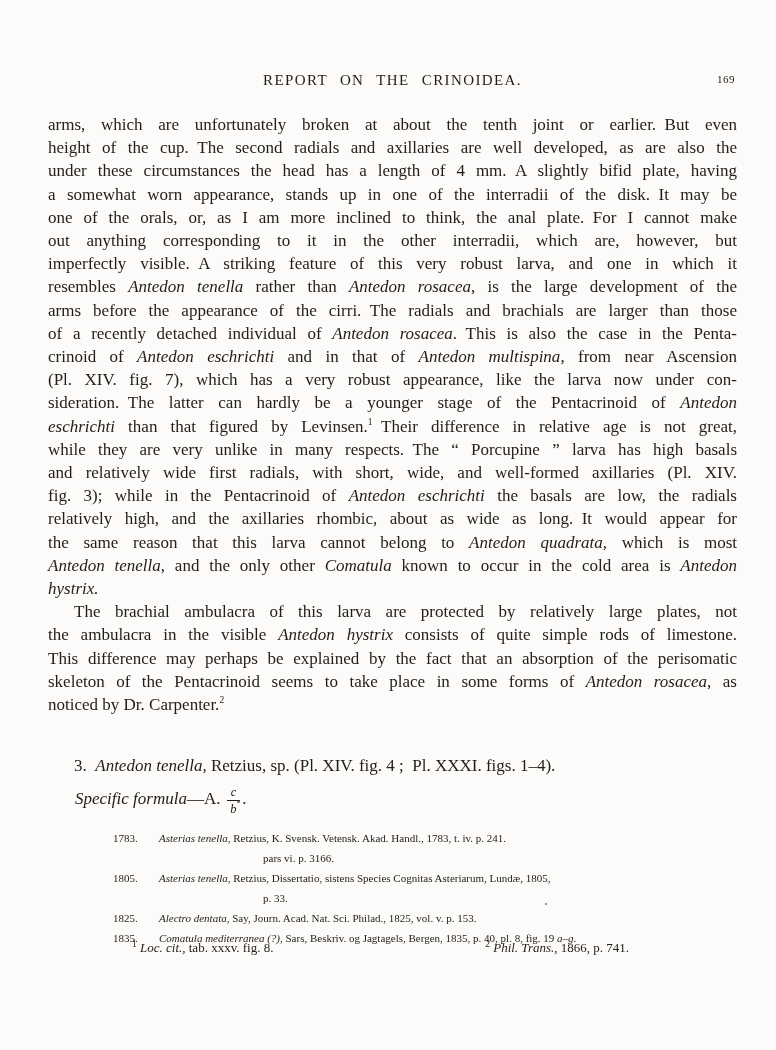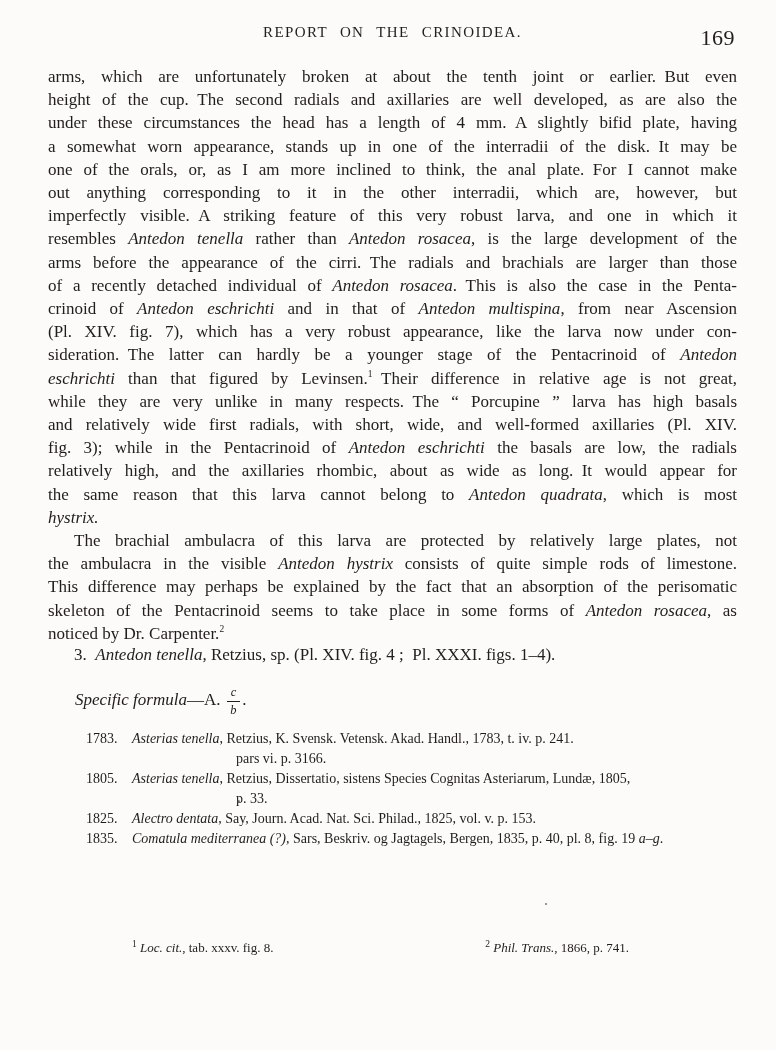--- a/index.html
+++ b/index.html
@@ -4,41 +4,41 @@
 <style>
   html,body{margin:0;padding:0;background:#e8e6e2;}
   .page{
     position:relative;
     width:776px;height:1050px;
     margin:0 auto;
     background:#fcfbf9;
     color:#201d1a;
     font-family:"Liberation Serif","DejaVu Serif",serif;
     box-sizing:border-box;
-    padding:24px 39px 0 48px;
+    padding:72px 39px 0 48px;
     overflow:hidden;
   }
   
   .running-header{position:relative;text-align:center;font-size:15px;letter-spacing:1.4px;word-spacing:7px;height:20px;}
-  .page-number{position:absolute;right:2px;top:1px;font-size:22px;letter-spacing:.5px;word-spacing:normal;}
+  .page-number{position:absolute;right:2px;top:1px;font-size:11px;letter-spacing:.5px;word-spacing:normal;}
   
   .body-text{margin-top:21px;font-size:17px;line-height:23.2px;}
   .line{text-align:justify;text-align-last:justify;}
   .line.last{text-align-last:left;}
   .line.first-indent{text-indent:26px;}
   .it{font-style:italic;}
   sup{font-size:9.5px;line-height:0;vertical-align:super;}
   
-  .species-heading{padding-left:26px;font-size:17px;white-space:nowrap;}
-  .formula-line{margin-top:14px;padding-left:27px;font-size:17px;line-height:42px;height:42px;white-space:nowrap;}
+  .species-heading{margin-top:40px;padding-left:26px;font-size:17px;white-space:nowrap;}
+  .formula-line{margin-top:2px;padding-left:27px;font-size:17px;line-height:42px;height:42px;white-space:nowrap;}
   .frac{display:inline-block;text-align:center;font-style:italic;font-size:12.5px;line-height:1.15;vertical-align:middle;margin:0 2px;}
   .frac .num{display:block;border-bottom:1px solid #201d1a;padding:0 4px 1px;}
   .frac .den{display:block;padding-top:1px;}
   
-  .synonymy{margin-top:8px;margin-left:38px;font-size:14px;line-height:20px;}
+  .synonymy{margin-top:8px;margin-left:65px;font-size:11px;line-height:20px;}
   .syn-line{white-space:nowrap;}
   .syn-year{display:inline-block;width:46px;}
   .syn-cont{white-space:nowrap;padding-left:150px;}
   
   .footnotes{position:absolute;left:48px;right:39px;top:940px;display:flex;justify-content:space-between;font-size:13px;white-space:nowrap;}
   .fn-left{margin-left:84px;}
   .fn-right{margin-right:108px;}
   
   .speck{position:absolute;background:#4a453f;border-radius:50%;opacity:.75;}
   .speck1{left:237px;top:800px;width:3px;height:3px;}
@@ -68,20 +68,21 @@
         <div class="line"><span>of a recently detached individual of </span><span class="it">Antedon rosacea</span><span>. This is also the case in the Penta-</span></div>
         <div class="line"><span>crinoid of </span><span class="it">Antedon eschrichti</span><span> and in that of </span><span class="it">Antedon multispina</span><span>, from near Ascension</span></div>
         <div class="line"><span>(Pl. XIV. fig. 7), which has a very robust appearance, like the larva now under con-</span></div>
         <div class="line"><span>sideration. The latter can hardly be a younger stage of the Pentacrinoid of </span><span class="it">Antedon</span></div>
         <div class="line"><span class="it">eschrichti</span><span> than that figured by Levinsen.</span><sup>1</sup><span> Their difference in relative age is not great,</span></div>
         <div class="line"><span>while they are very unlike in many respects. The “ Porcupine ” larva has high basals</span></div>
         <div class="line"><span>and relatively wide first radials, with short, wide, and well-formed axillaries (Pl. XIV.</span></div>
         <div class="line"><span>fig. 3); while in the Pentacrinoid of </span><span class="it">Antedon eschrichti</span><span> the basals are low, the radials</span></div>
         <div class="line"><span>relatively high, and the axillaries rhombic, about as wide as long. It would appear for</span></div>
         <div class="line"><span>the same reason that this larva cannot belong to </span><span class="it">Antedon quadrata</span><span>, which is most</span></div>
+        <div class="line"><span class="it">Antedon tenella</span><span>, and the only other </span><span class="it">Comatula</span><span> known to occur in the cold area is </span><span class="it">Antedon</span></div>
         <div class="line last"><span class="it">hystrix.</span></div>
       </div>
       <div>
         <div class="line first-indent"><span>The brachial ambulacra of this larva are protected by relatively large plates, not</span></div>
         <div class="line"><span>the ambulacra in the visible </span><span class="it">Antedon hystrix</span><span> consists of quite simple rods of limestone.</span></div>
         <div class="line"><span>This difference may perhaps be explained by the fact that an absorption of the perisomatic</span></div>
         <div class="line"><span>skeleton of the Pentacrinoid seems to take place in some forms of </span><span class="it">Antedon rosacea</span><span>, as</span></div>
         <div class="line last"><span>noticed by Dr. Carpenter.</span><sup>2</sup></div>
       </div>
     </div>

